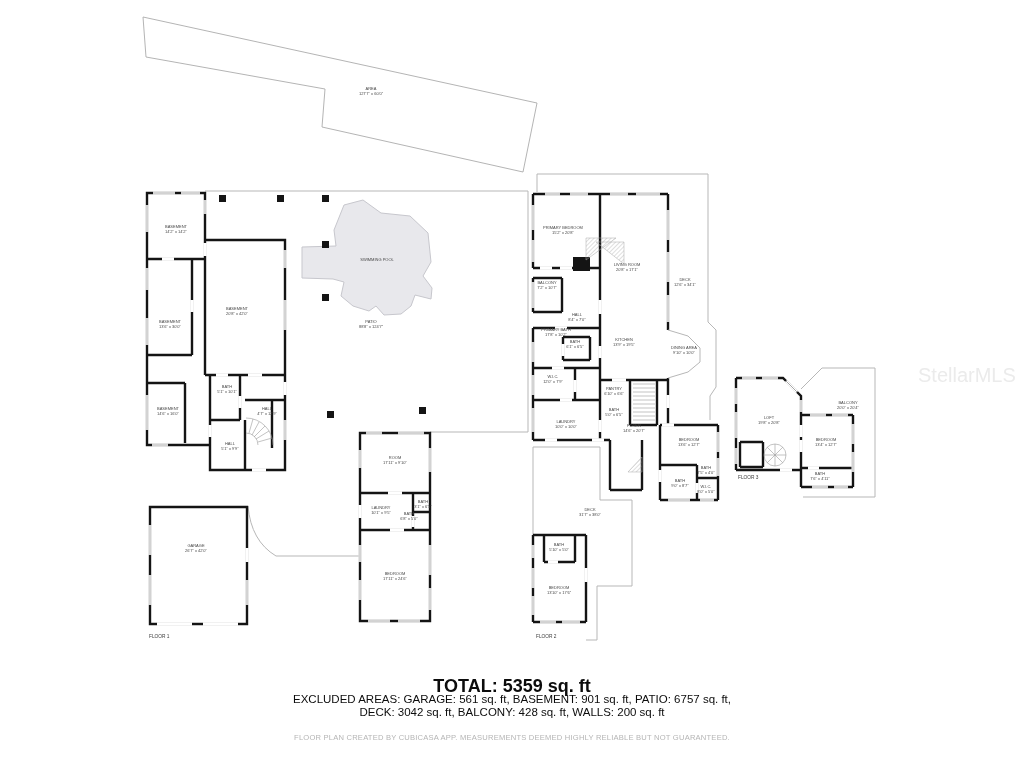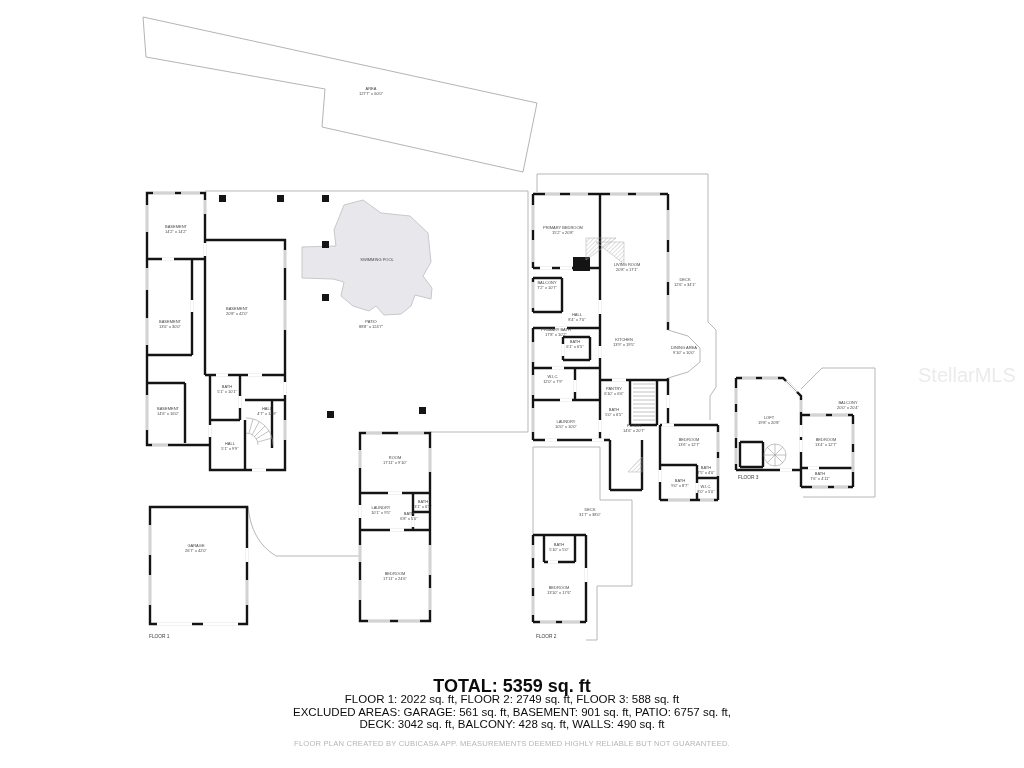--- a/index.html
+++ b/index.html
@@ -17,21 +17,21 @@
   .pillars{fill:#141414;stroke:none;}
   .stair{stroke:#9a9a9a;stroke-width:0.6;fill:none;}
   .hatchshape{fill:url(#hatch);stroke:#a8a8a8;stroke-width:0.5;}
   .wedge{fill:#141414;stroke:none;}
   .room-label{font-family:"Liberation Sans",sans-serif;font-size:4px;fill:#474747;text-anchor:middle;}
   .floor-title{font-family:"Liberation Sans",sans-serif;font-size:4.8px;fill:#3d3d3d;text-anchor:start;}
   
   .summary{position:absolute;left:0;right:0;top:679px;text-align:center;color:#0c0c0c;}
   .summary p{margin:0;font-size:11.5px;line-height:12.6px;}
   .summary .total{font-weight:700;font-size:18px;line-height:14px;}
-  .summary .disclaimer{margin-top:7px;font-size:7.6px;color:#b5b5b5;letter-spacing:0.2px;}
+  .summary .disclaimer{margin-top:14px;font-size:7.6px;color:#b5b5b5;letter-spacing:0.2px;}
   
   .watermark{position:absolute;left:918px;top:364px;font-size:20px;color:#ebebeb;
     white-space:nowrap;user-select:none;}
 </style>
 </head>
 <body>
 
 <div id="stage">
 
   <svg width="1024" height="768" viewBox="0 0 1024 768">
@@ -254,19 +254,18 @@
         <text x="149" y="638" class="floor-title">FLOOR 1</text>
         <text x="536" y="638" class="floor-title">FLOOR 2</text>
         <text x="738" y="479" class="floor-title">FLOOR 3</text>
       </g>
   </svg>
 
   <div class="watermark">StellarMLS</div>
 
   <div class="summary">
     <p class="total">TOTAL: 5359 sq. ft</p>
-    <p>FLOOR 1: 2022 sq. ft, FLOOR 2: 2749 sq. ft, FLOOR 3: 588 sq. ft</p>
     <p>EXCLUDED AREAS: GARAGE: 561 sq. ft, BASEMENT: 901 sq. ft, PATIO: 6757 sq. ft,</p>
-    <p>DECK: 3042 sq. ft, BALCONY: 428 sq. ft, WALLS: 490 sq. ft</p>
+    <p>DECK: 3042 sq. ft, BALCONY: 428 sq. ft, WALLS: 200 sq. ft</p>
     <p class="disclaimer">FLOOR PLAN CREATED BY CUBICASA APP. MEASUREMENTS DEEMED HIGHLY RELIABLE BUT NOT GUARANTEED.</p>
   </div>
 
 </div>
 
 </body></html>

